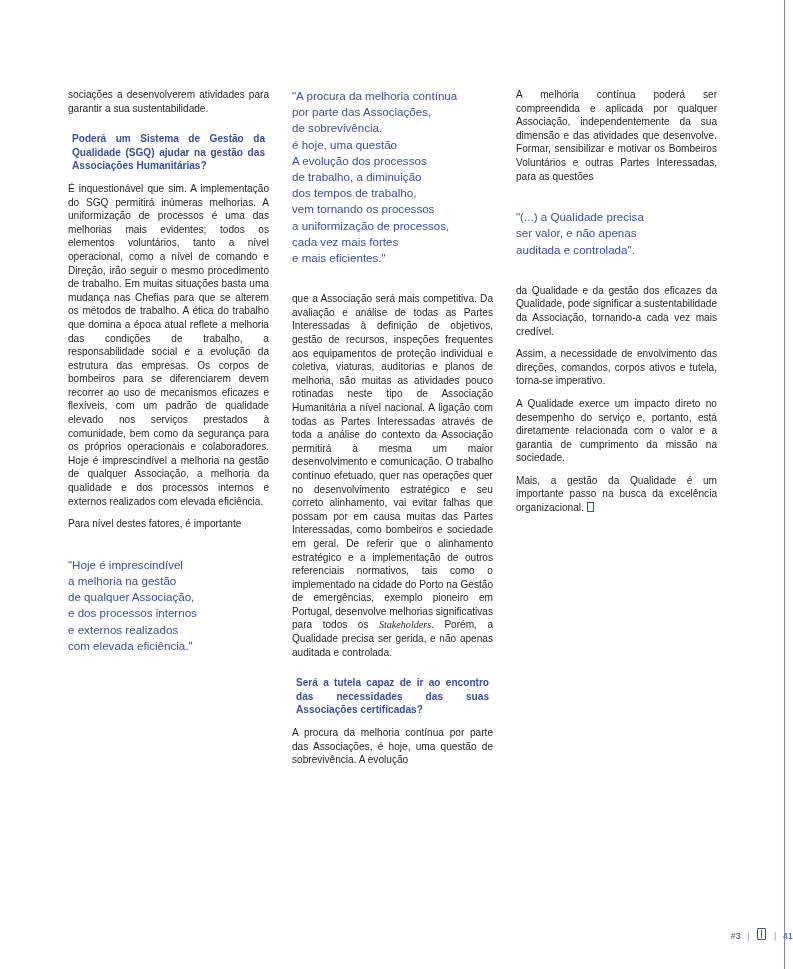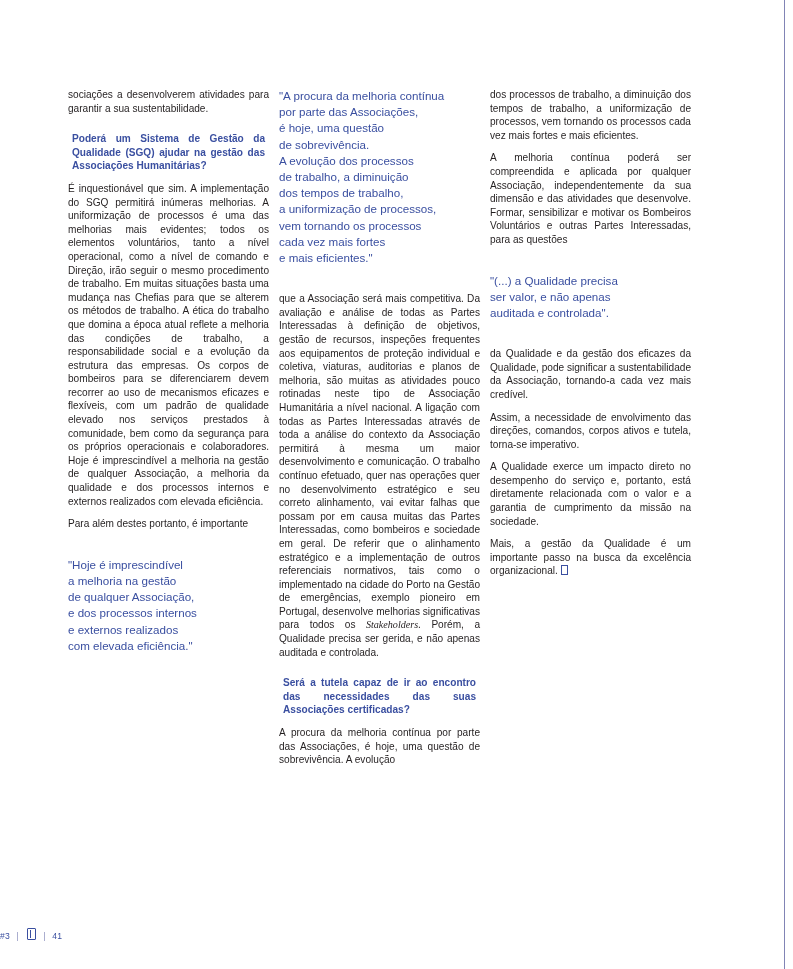--- a/index.html
+++ b/index.html
@@ -32,21 +32,21 @@
     background: #6b6fa8;
     opacity: 0.85;
   }
   .columns {
     position: absolute;
     top: 88px;
     left: 68px;
     width: 650px;
     height: 820px;
     display: flex;
-    gap: 10px;
+    gap: 23px;
   }
   .col {
     width: 201px;
     position: relative;
   }
   p {
     margin: 0;
     font-size: 10.1px;
     line-height: 13.6px;
     text-align: justify;
@@ -81,21 +81,21 @@
     height: 8px;
     border: 1px solid #3a4fa0;
     margin-left: 3px;
     vertical-align: -1px;
   }
   .footer {
     position: absolute;
     left: 0;
     right: 0;
     bottom: 28px;
-    text-align: left;
+    text-align: right;
     font-size: 8.6px;
     color: #3a4fa0;
     letter-spacing: 0.2px;
   }
   .footer .sep { color: #8b8fbd; margin: 0 4px; }
   .footer .bookglyph {
     display: inline-block;
     width: 7px;
     height: 10px;
     border: 1px solid #3a4fa0;
@@ -121,59 +121,58 @@
 
   <div class="edge-rule"></div>
 
   <div class="columns">
 
     <div class="col">
       <p>sociações a desenvolverem atividades para garantir a sua sustentabilidade.</p>
       <div class="spacer-sm"></div>
       <p class="q-head">Poderá um Sistema de Gestão da Qualidade (SGQ) ajudar na gestão das Associações Humanitárias?</p>
       <p>É inquestionável que sim. A implementação do SGQ permitirá inúmeras melhorias. A uniformização de processos é uma das melhorias mais evidentes; todos os elementos voluntários, tanto a nível operacional, como a nível de comando e Direção, irão seguir o mesmo procedimento de trabalho. Em muitas situações basta uma mudança nas Chefias para que se alterem os métodos de trabalho. A ética do trabalho que domina a época atual reflete a melhoria das condições de trabalho, a responsabilidade social e a evolução da estrutura das empresas. Os corpos de bombeiros para se diferenciarem devem recorrer ao uso de mecanismos eficazes e flexíveis, com um padrão de qualidade elevado nos serviços prestados à comunidade, bem como da segurança para os próprios operacionais e colaboradores. Hoje é imprescindível a melhoria na gestão de qualquer Associação, a melhoria da qualidade e dos processos internos e externos realizados com elevada eficiência.</p>
-      <p>Para além destes portanto, é importante</p>
+      <p>Para nível destes fatores, é importante</p>
       <div class="spacer-sm"></div>
       <div class="spacer-sm"></div>
       <div class="pq-block pull-quote">
         <span class="line">"Hoje é imprescindível</span>
         <span class="line">a melhoria na gestão</span>
         <span class="line">de qualquer Associação,</span>
         <span class="line">e dos processos internos</span>
         <span class="line">e externos realizados</span>
         <span class="line">com elevada eficiência."</span>
       </div>
       <div class="spacer-sm"></div>
       <div class="spacer-sm"></div>
     </div>
 
     <div class="col">
       <div class="pq-block pull-quote">
         <span class="line">"A procura da melhoria contínua</span>
         <span class="line">por parte das Associações,</span>
+        <span class="line">de sobrevivência.</span>
         <span class="line">é hoje, uma questão</span>
-        <span class="line">de sobrevivência.</span>
         <span class="line">A evolução dos processos</span>
         <span class="line">de trabalho, a diminuição</span>
         <span class="line">dos tempos de trabalho,</span>
+        <span class="line">vem tornando os processos</span>
         <span class="line">a uniformização de processos,</span>
-        <span class="line">vem tornando os processos</span>
         <span class="line">cada vez mais fortes</span>
         <span class="line">e mais eficientes."</span>
       </div>
       <div class="spacer-sm"></div>
       <div class="spacer-sm"></div>
       <p><span>que a Associação será mais competitiva. Da avaliação e análise de todas as Partes Interessadas à definição de objetivos, gestão de recursos, inspeções frequentes aos equipamentos de proteção individual e coletiva, viaturas, auditorias e planos de melhoria, são muitas as atividades pouco rotinadas neste tipo de Associação Humanitária a nível nacional. A ligação com todas as Partes Interessadas através de toda a análise do contexto da Associação permitirá à mesma um maior desenvolvimento e comunicação. O trabalho contínuo efetuado, quer nas operações quer no desenvolvimento estratégico e seu correto alinhamento, vai evitar falhas que possam por em causa muitas das Partes Interessadas, como bombeiros e sociedade em geral. De referir que o alinhamento estratégico e a implementação de outros referenciais normativos, tais como o implementado na cidade do Porto na Gestão de emergências, exemplo pioneiro em Portugal, desenvolve melhorias significativas para todos os </span><span class="italic">Stakeholders</span><span>. Porém, a Qualidade precisa ser gerida, e não apenas auditada e controlada.</span></p>
       <div class="spacer-sm"></div>
       <p class="q-head">Será a tutela capaz de ir ao encontro das necessidades das suas Associações certificadas?</p>
       <p>A procura da melhoria contínua por parte das Associações, é hoje, uma questão de sobrevivência. A evolução</p>
     </div>
 
     <div class="col">
-      <p>dos processos de trabalho, a diminuição dos tempos de trabalho, a uniformização de processos, vem tornando os processos cada vez mais fortes e mais eficientes.</p>
       <p>A melhoria contínua poderá ser compreendida e aplicada por qualquer Associação, independentemente da sua dimensão e das atividades que desenvolve. Formar, sensibilizar e motivar os Bombeiros Voluntários e outras Partes Interessadas, para as questões</p>
       <div class="spacer-sm"></div>
       <div class="spacer-sm"></div>
       <div class="pq-block pull-quote">
         <span class="line">"(...) a Qualidade precisa</span>
         <span class="line">ser valor, e não apenas</span>
         <span class="line">auditada e controlada".</span>
       </div>
       <div class="spacer-sm"></div>
       <div class="spacer-sm"></div>

